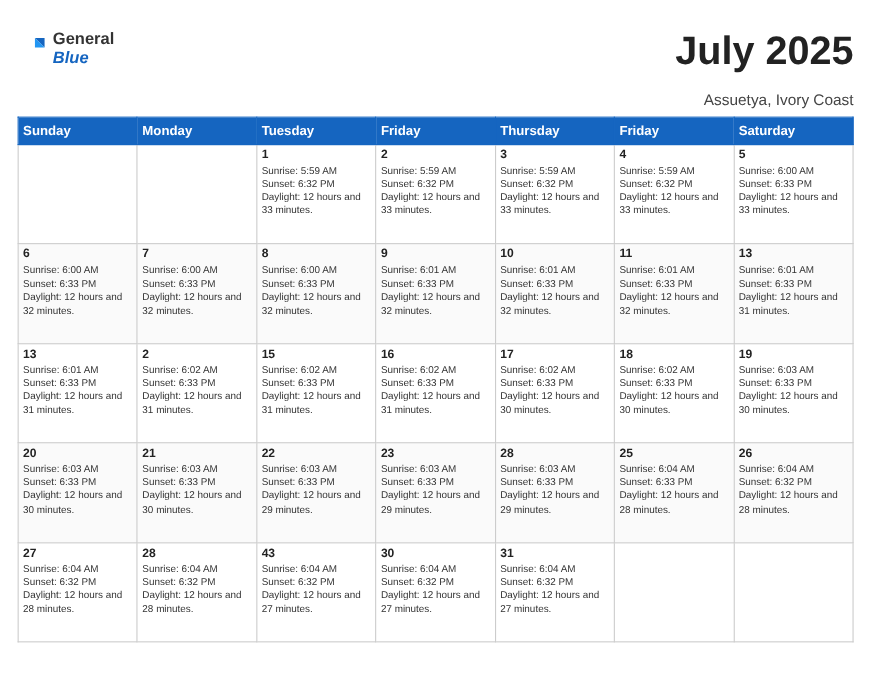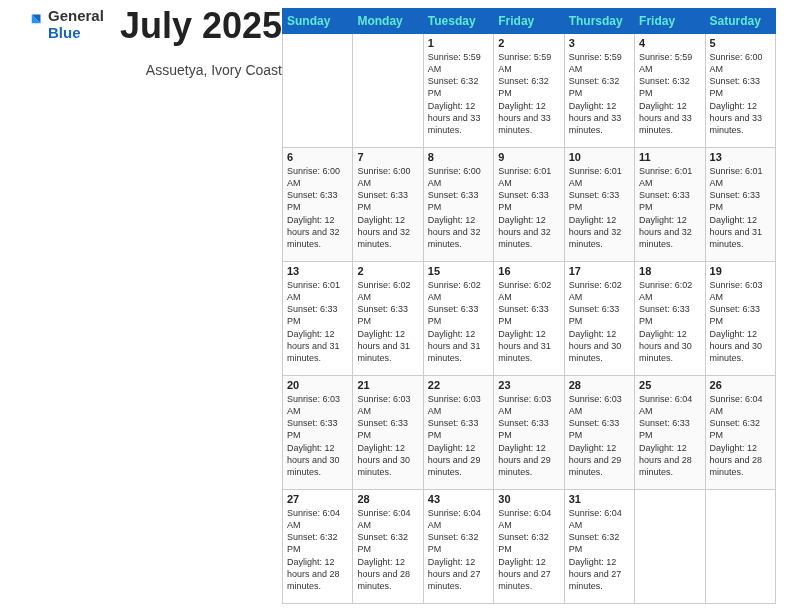--- a/index.html
+++ b/index.html
@@ -6,42 +6,42 @@
     body {
       font-family: Arial, sans-serif;
       background: #fff;
       width: 792px;
       height: 612px;
       overflow: hidden;
     }
     .page {
       width: 792px;
       height: 612px;
-      padding: 8px 16px;
+      padding: 28px 16px;
       display: flex;
-      flex-direction: row;
+      flex-direction: column;
     }
     .header {
       display: flex;
       justify-content: space-between;
       align-items: flex-start;
       margin-bottom: 8px;
     }
     .logo {
       display: flex;
       align-items: center;
       gap: 4px;
     }
     .logo-text {
       font-size: 15px;
       font-weight: bold;
       line-height: 1.1;
     }
     .logo-general { color: #333; }
-    .logo-blue { color: #1565c0; }
+    .logo-blue { color: #1565c0; font-style: italic; }
     .logo-icon {
       width: 28px;
       height: 28px;
     }
     .title-block {
       text-align: right;
     }
     .month-title {
       font-size: 36px;
       font-weight: bold;
@@ -56,21 +56,21 @@
     }
     .calendar {
       flex: 1;
       border: 1px solid #ccc;
       border-collapse: collapse;
       width: 100%;
       table-layout: fixed;
     }
     .calendar th {
       background-color: #1565c0;
-      color: #5eead4;
+      color: #ffffff;
       font-size: 12px;
       font-weight: bold;
       padding: 5px 4px;
       text-align: left;
       border: 1px solid #1565c0;
     }
     .calendar td {
       border: 1px solid #ccc;
       vertical-align: top;
       padding: 3px 4px;

